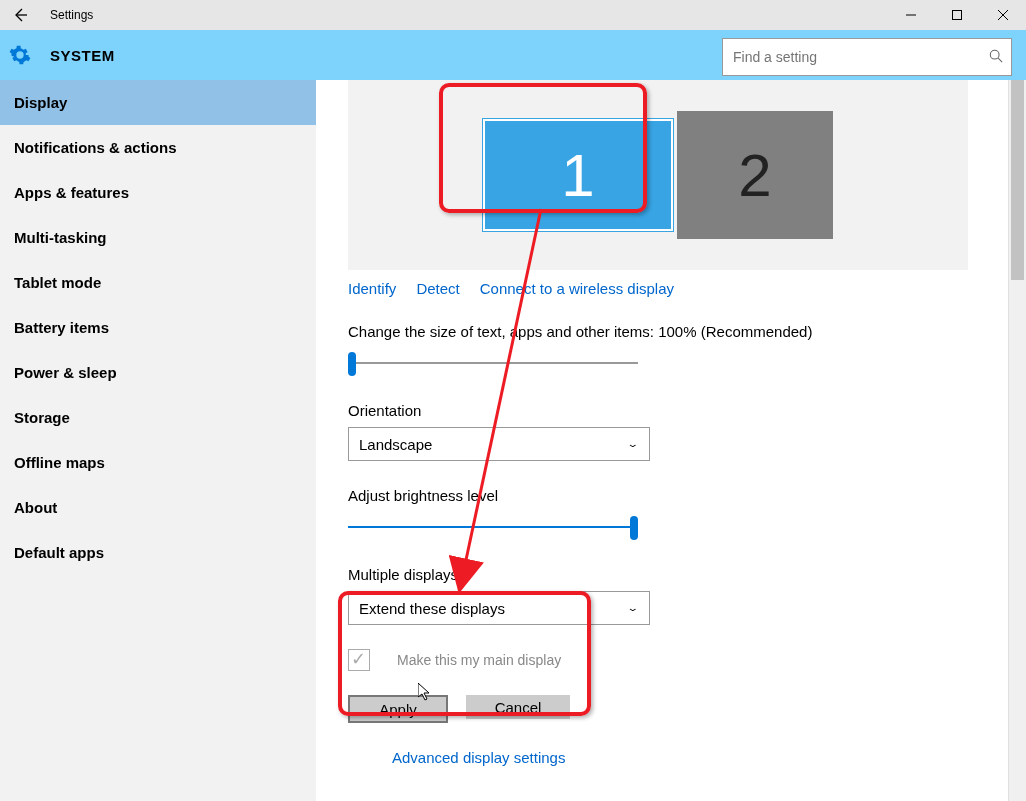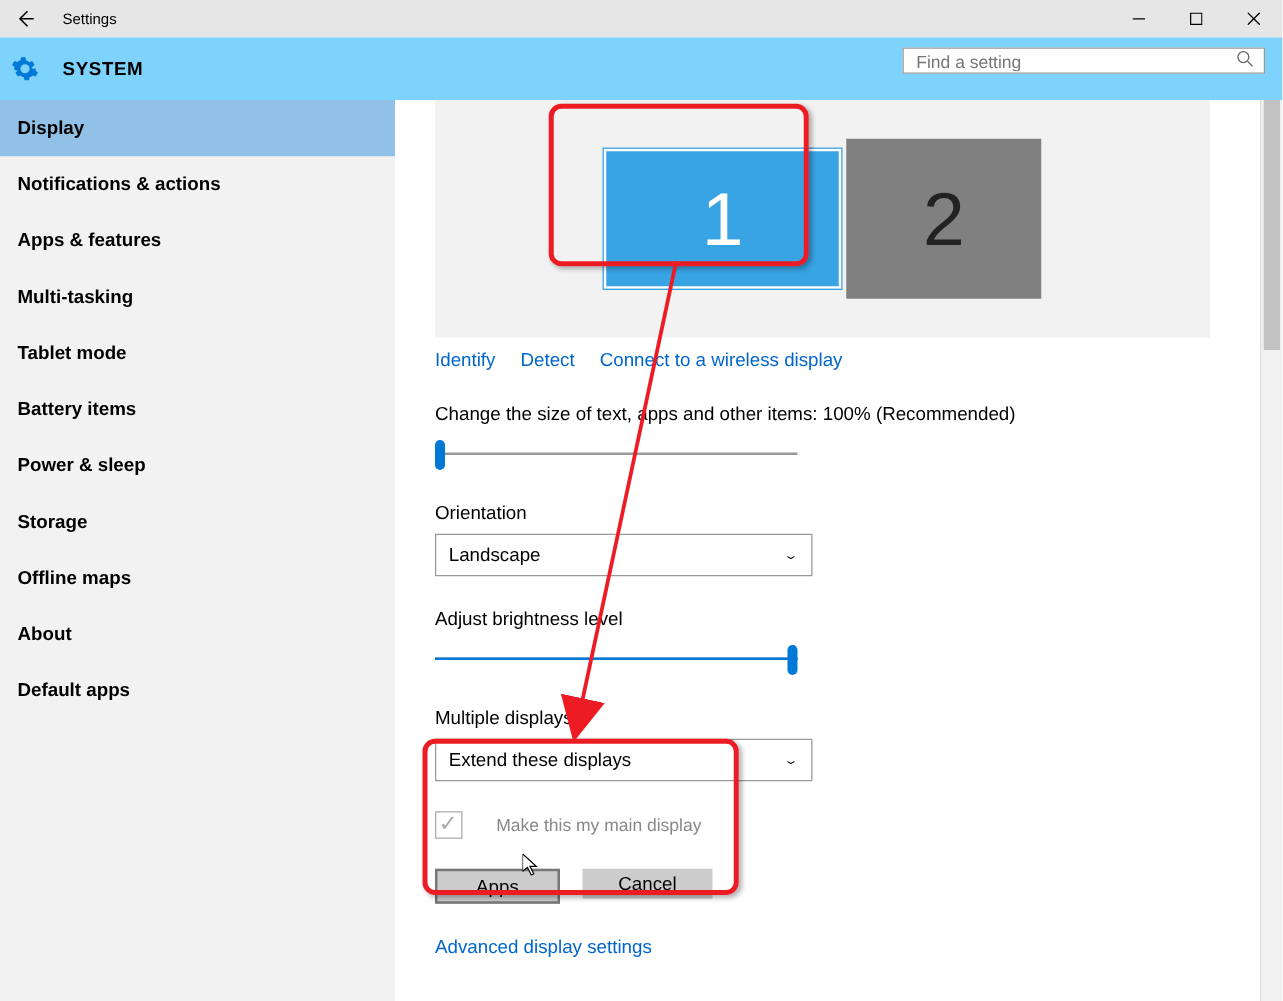--- a/index.html
+++ b/index.html
@@ -64,21 +64,21 @@
     font-size: 15px;
     font-weight: 600;
     letter-spacing: 0.5px;
     margin-left: 10px;
   }
   .searchbox {
     position: absolute;
     right: 14px;
     top: 8px;
     width: 290px;
-    height: 21px;
+    height: 38px;
     border: 1px solid #999;
     background: #fff;
     display: flex;
     align-items: center;
     padding: 0 8px;
     box-sizing: border-box;
   }
   .searchbox input{
     border:none;outline:none;flex:1;font-size:14px;color:#666;background:transparent;
   }
@@ -211,21 +211,21 @@
   .chk::after{
     content:"✓";position:absolute;left:2px;top:-2px;color:#aaa;font-size:18px;
   }
   .btnrow{display:flex;gap:18px;margin-top:24px;}
   .btn{
     width:104px;height:24px;background:#CCCCCC;display:flex;align-items:center;justify-content:center;
     font-size:15px;border:none;
   }
   .btn.active{border:2px solid #777;width:100px;height:28px;}
   .adv{margin-top:26px;}
-  .adv a{color:#0066CC;text-decoration:none;font-size:15px;}
+  .adv a{color:#0066CC;text-decoration:none;font-size:15px;margin-left:44px;}
 
   
   .hl{
     position:absolute;
     border:4px solid #ED1C24;
     border-radius:10px;
     pointer-events:none;
     box-shadow: 2px 2px 4px rgba(0,0,0,0.3);
   }
   .cursor{
@@ -339,21 +339,21 @@
         <span>Extend these displays</span>
         <span class="chev">⌄</span>
       </div>
 
       <div class="check-row">
         <span class="chk"></span>
         <span>Make this my main display</span>
       </div>
 
       <div class="btnrow">
-        <button class="btn active">Apps</button>
+        <button class="btn active">Apply</button>
         <button class="btn">Cancel</button>
       </div>
 
       <div class="adv">
         <a href="#">Advanced display settings</a>
       </div>
     </div>
 
     <div class="scrollbar">
       <div class="scroll-thumb"></div>

